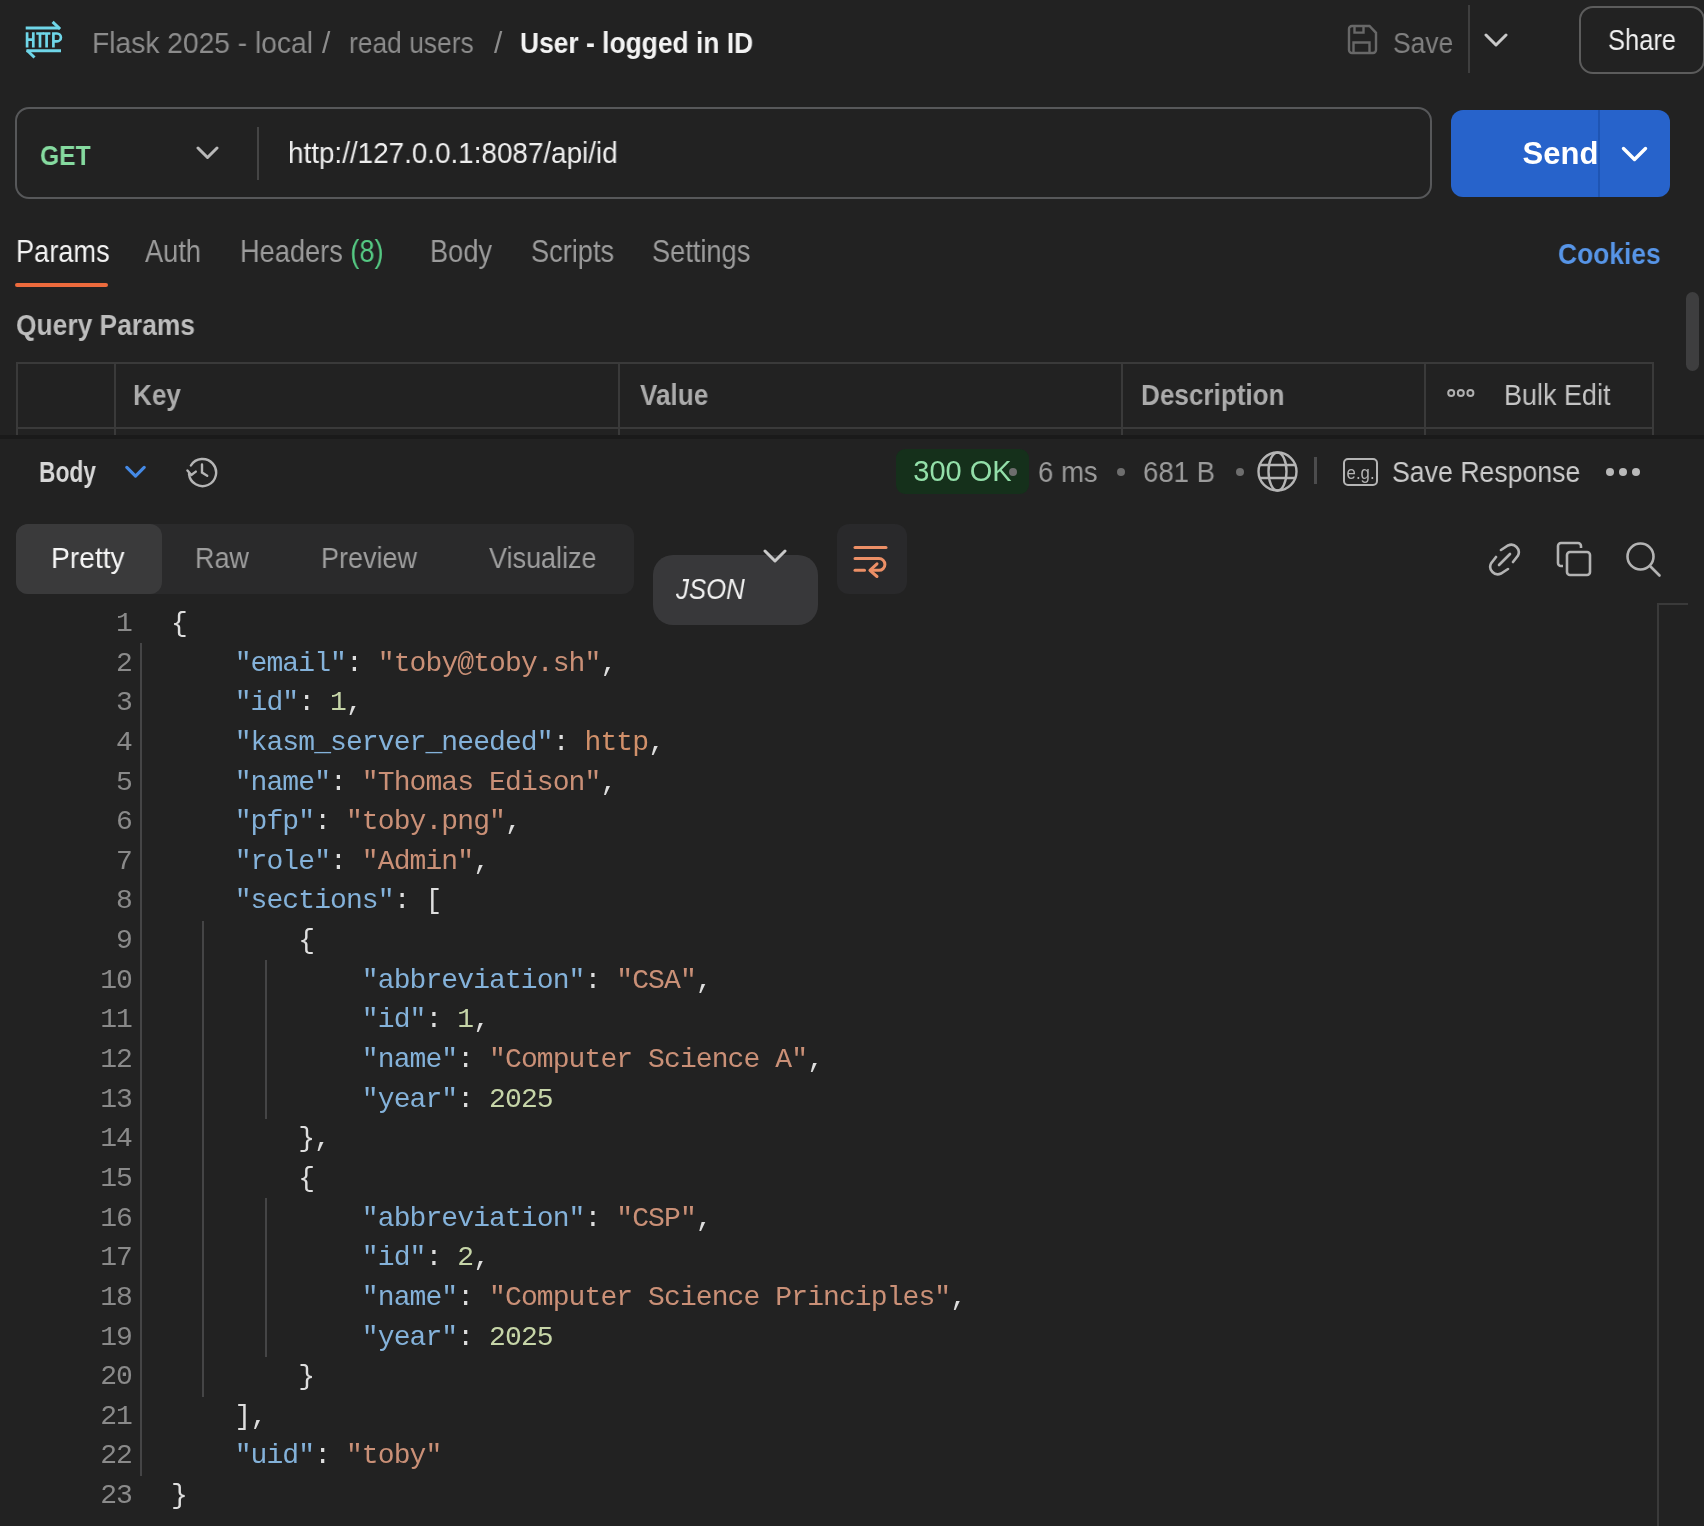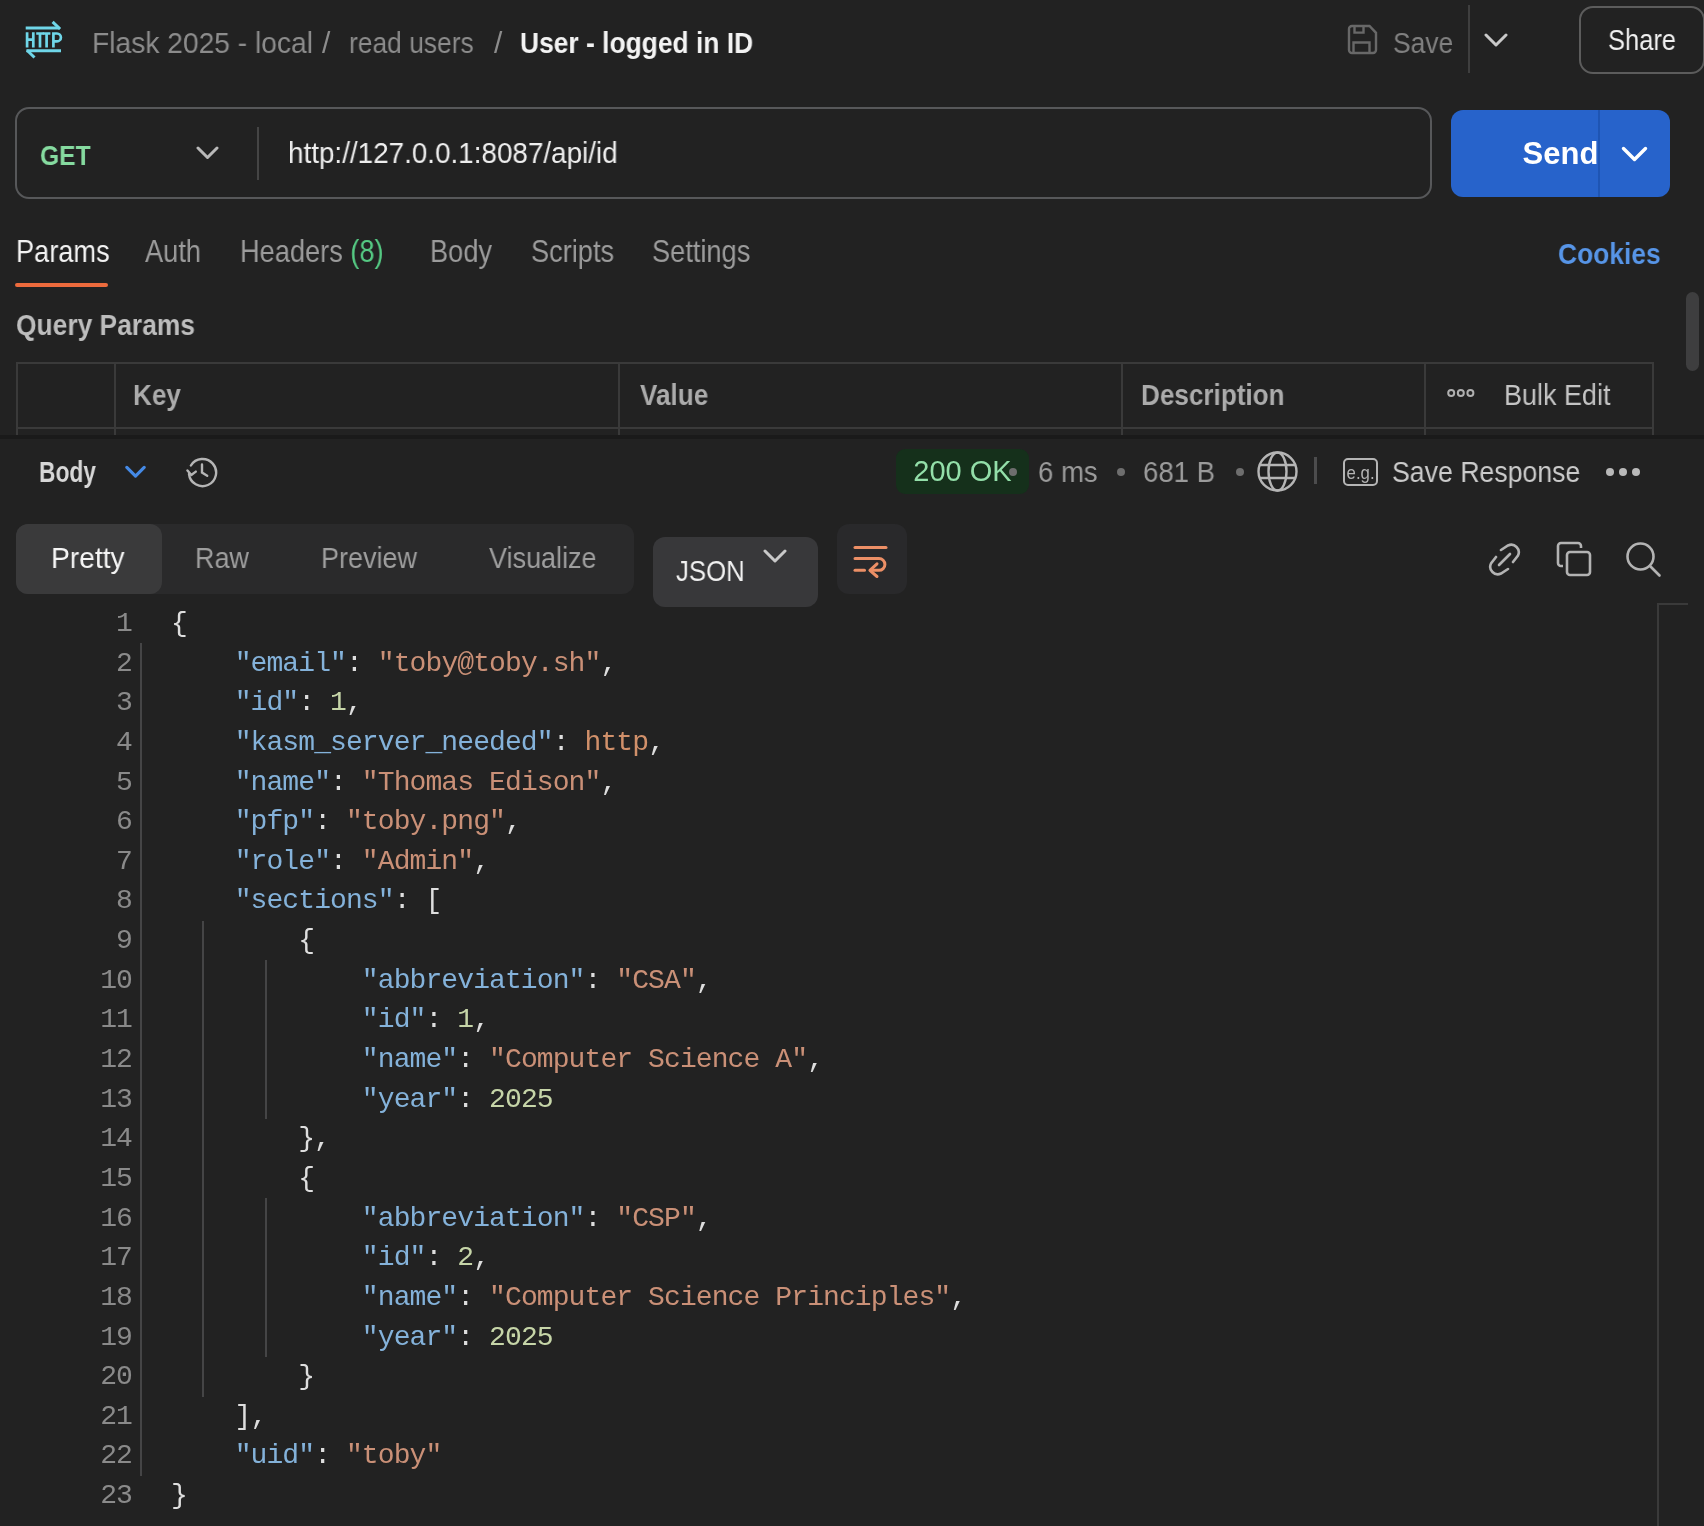--- a/index.html
+++ b/index.html
@@ -46,21 +46,21 @@
     border-radius:9px; color:#93dfa9; font-size:29px; display:flex; align-items:center; justify-content:center; }
   .dot { position:absolute; width:8px; height:8px; border-radius:50%; background:#6e6e6e; top:468px; }
   .meta { position:absolute; top:456px; font-size:29px; color:#9b9b9b; white-space:nowrap; will-change:transform; transform:scaleX(0.95); transform-origin:0 50%; }
   #vbar2 { position:absolute; left:1314px; top:457px; width:3px; height:27px; background:#4c4c4d; }
   #saveResp { position:absolute; left:1392px; top:456px; font-size:29px; color:#cbcbcb; will-change:transform; transform:scaleX(0.92); transform-origin:0 50%; }
   
   #seg { position:absolute; left:16px; top:524px; width:618px; height:70px; background:#2a2a2b; border-radius:12px; }
   #segSel { position:absolute; left:16px; top:524px; width:146px; height:70px; background:#3a3a3b; border-radius:12px; }
   .segLbl { position:absolute; top:541px; font-size:30px; color:#9e9e9e; will-change:transform; transform:scaleX(0.9); transform-origin:0 50%; }
   .segLbl.on { color:#f5f5f5; will-change:transform; transform:scaleX(0.94); }
-  #jsonBtn { position:absolute; left:653px; top:537px; width:165px; height:70px; background:#38383a; border-radius:12px; }
+  #jsonBtn { position:absolute; left:653px; top:555px; width:165px; height:70px; background:#38383a; border-radius:20px;font-style:italic; }
   #jsonBtn span { position:absolute; left:23px; top:17px; font-size:30px; color:#f0f0f0; will-change:transform; transform:scaleX(0.86); transform-origin:0 50%; }
   #wrapBtn { position:absolute; left:837px; top:524px; width:70px; height:70px; background:#29292b; border-radius:12px; }
   
   #gutter { position:absolute; left:0px; top:604px; width:96px; text-align:right; white-space:pre;
     font-family:"Liberation Mono", monospace; font-size:28px; letter-spacing:-0.9px; line-height:39.64px; color:#8a8a8a; }
   #codeBlk { position:absolute; left:135px; top:604px; font-family:"Liberation Mono", monospace;
     font-size:28px; letter-spacing:-0.9px; line-height:39.64px; color:#dedede; white-space:pre; }
   #codeBlk .k { color:#84b2da; }
   #codeBlk .s { color:#ca9077; }
   #codeBlk .n { color:#c6d5a8; }
@@ -159,21 +159,21 @@
   <svg class="abs" style="left:125px; top:465px;" width="21" height="14" viewBox="0 0 23 14">
     <path d="M2 2 L11.5 11.5 L21 2" stroke="#458ae6" stroke-width="3.4" fill="none" stroke-linecap="round" stroke-linejoin="round"></path>
   </svg>
   <svg class="abs" style="left:186px; top:456px;" width="32" height="32" viewBox="0 0 32 32">
     <g stroke="#b5b5b5" stroke-width="2.4" fill="none" stroke-linecap="round">
       <path d="M4.9 9.5 A 13.6 13.6 0 1 1 3 18"></path>
       <path d="M1.5 14.5 L5.3 19 L9.8 15.6" stroke-linejoin="round"></path>
       <path d="M16 8.5 V16.6 L21.2 19.8"></path>
     </g>
   </svg>
-  <div id="badge">200 OK</div>
+  <div id="badge">300 OK</div>
   <div class="dot" style="left:1009px;"></div>
   <div class="meta" style="left:1038px;">6 ms</div>
   <div class="dot" style="left:1117px;"></div>
   <div class="meta" style="left:1143px;">681 B</div>
   <div class="dot" style="left:1236px;"></div>
   <svg class="abs" style="left:1256px; top:450px;" width="43" height="43" viewBox="0 0 43 43">
     <g stroke="#b5b5b5" stroke-width="2.4" fill="none">
       <circle cx="21.5" cy="21.5" r="19"></circle>
       <ellipse cx="21.5" cy="21.5" rx="9" ry="19"></ellipse>
       <path d="M3.5 15 H39.5 M3.5 28 H39.5"></path>

